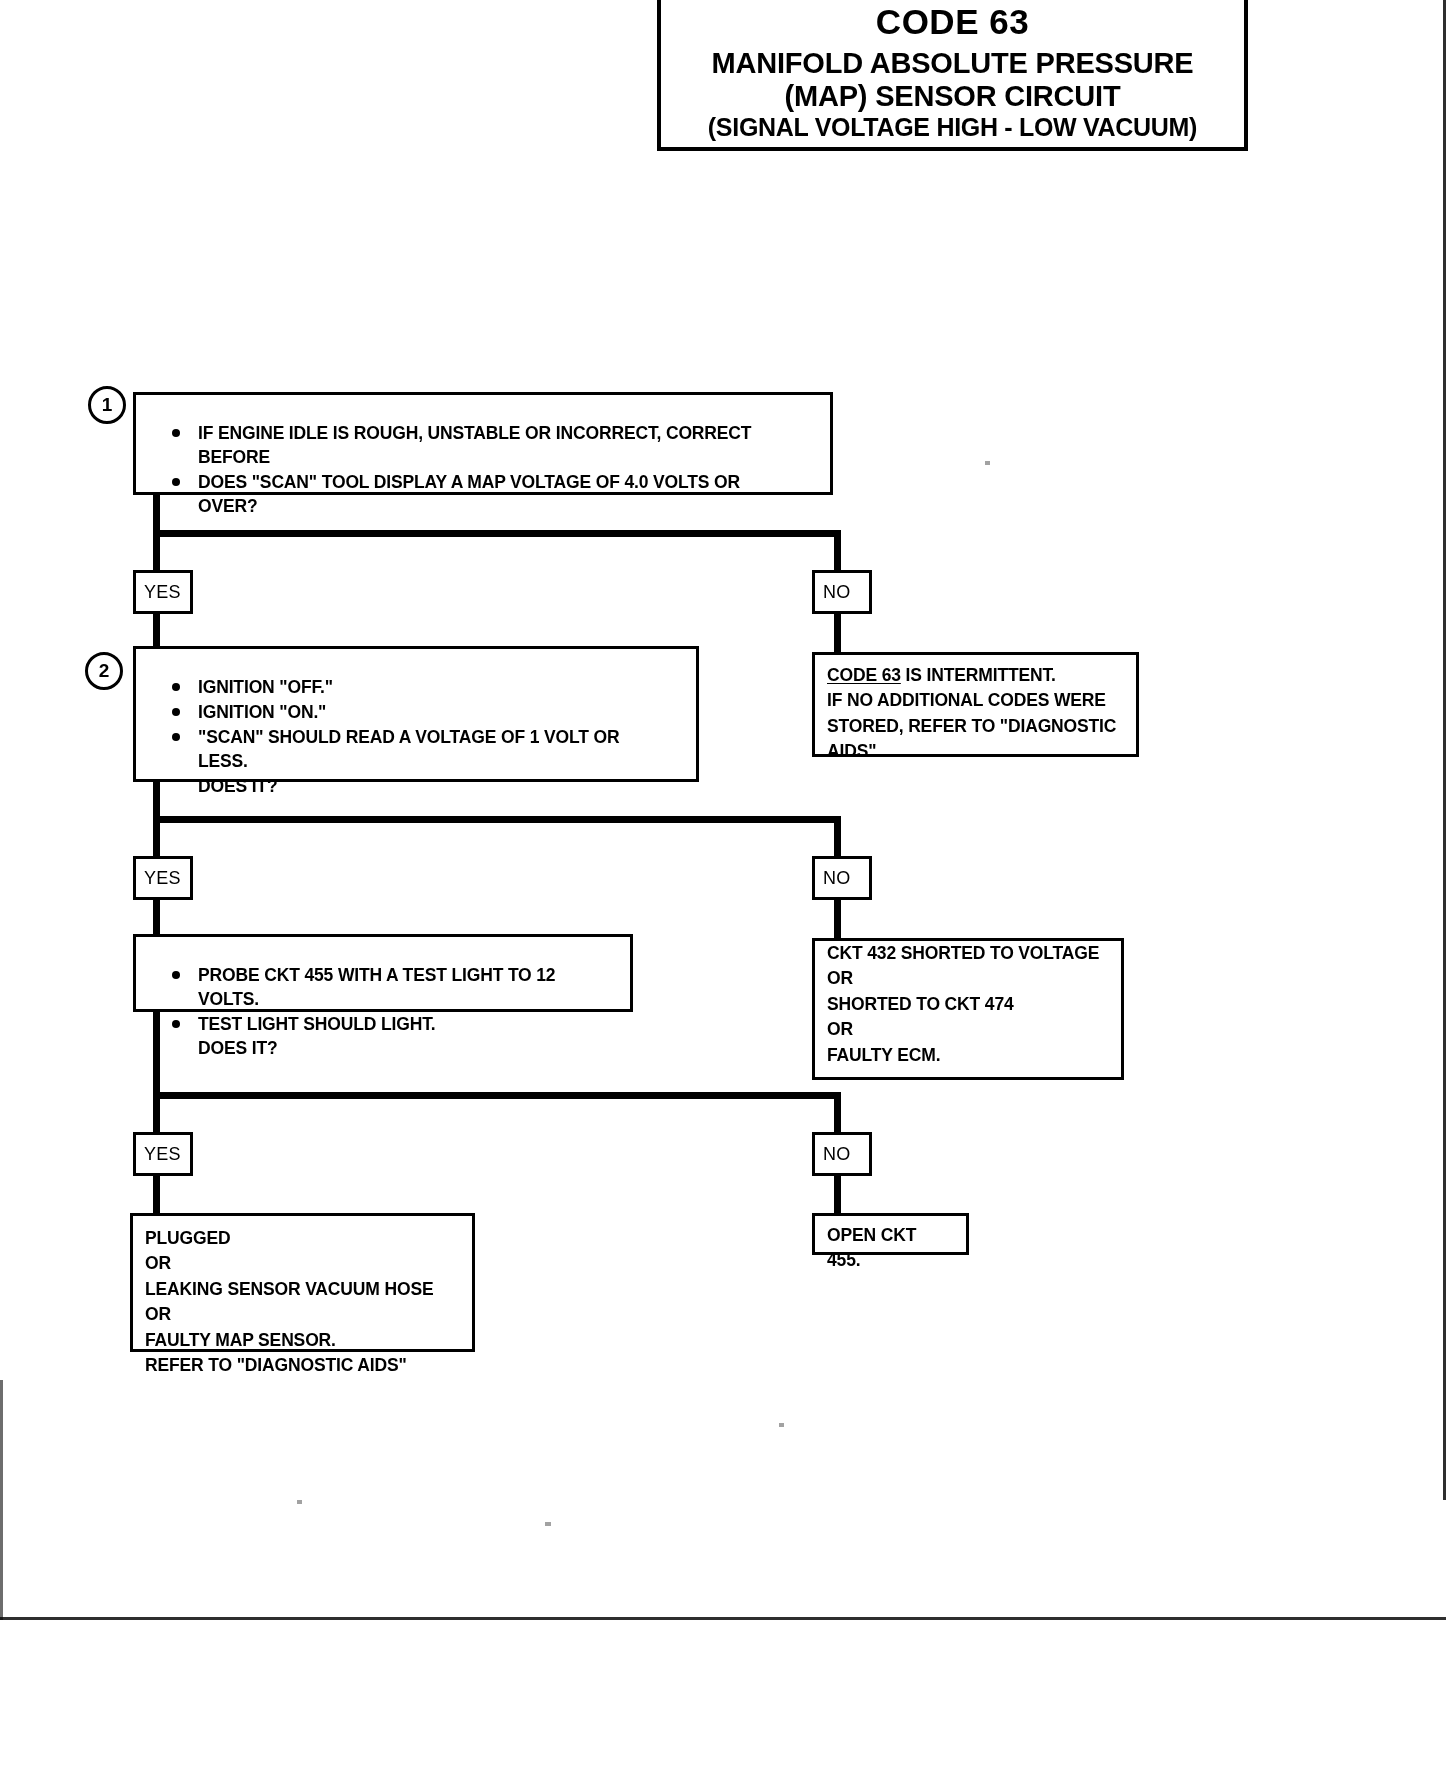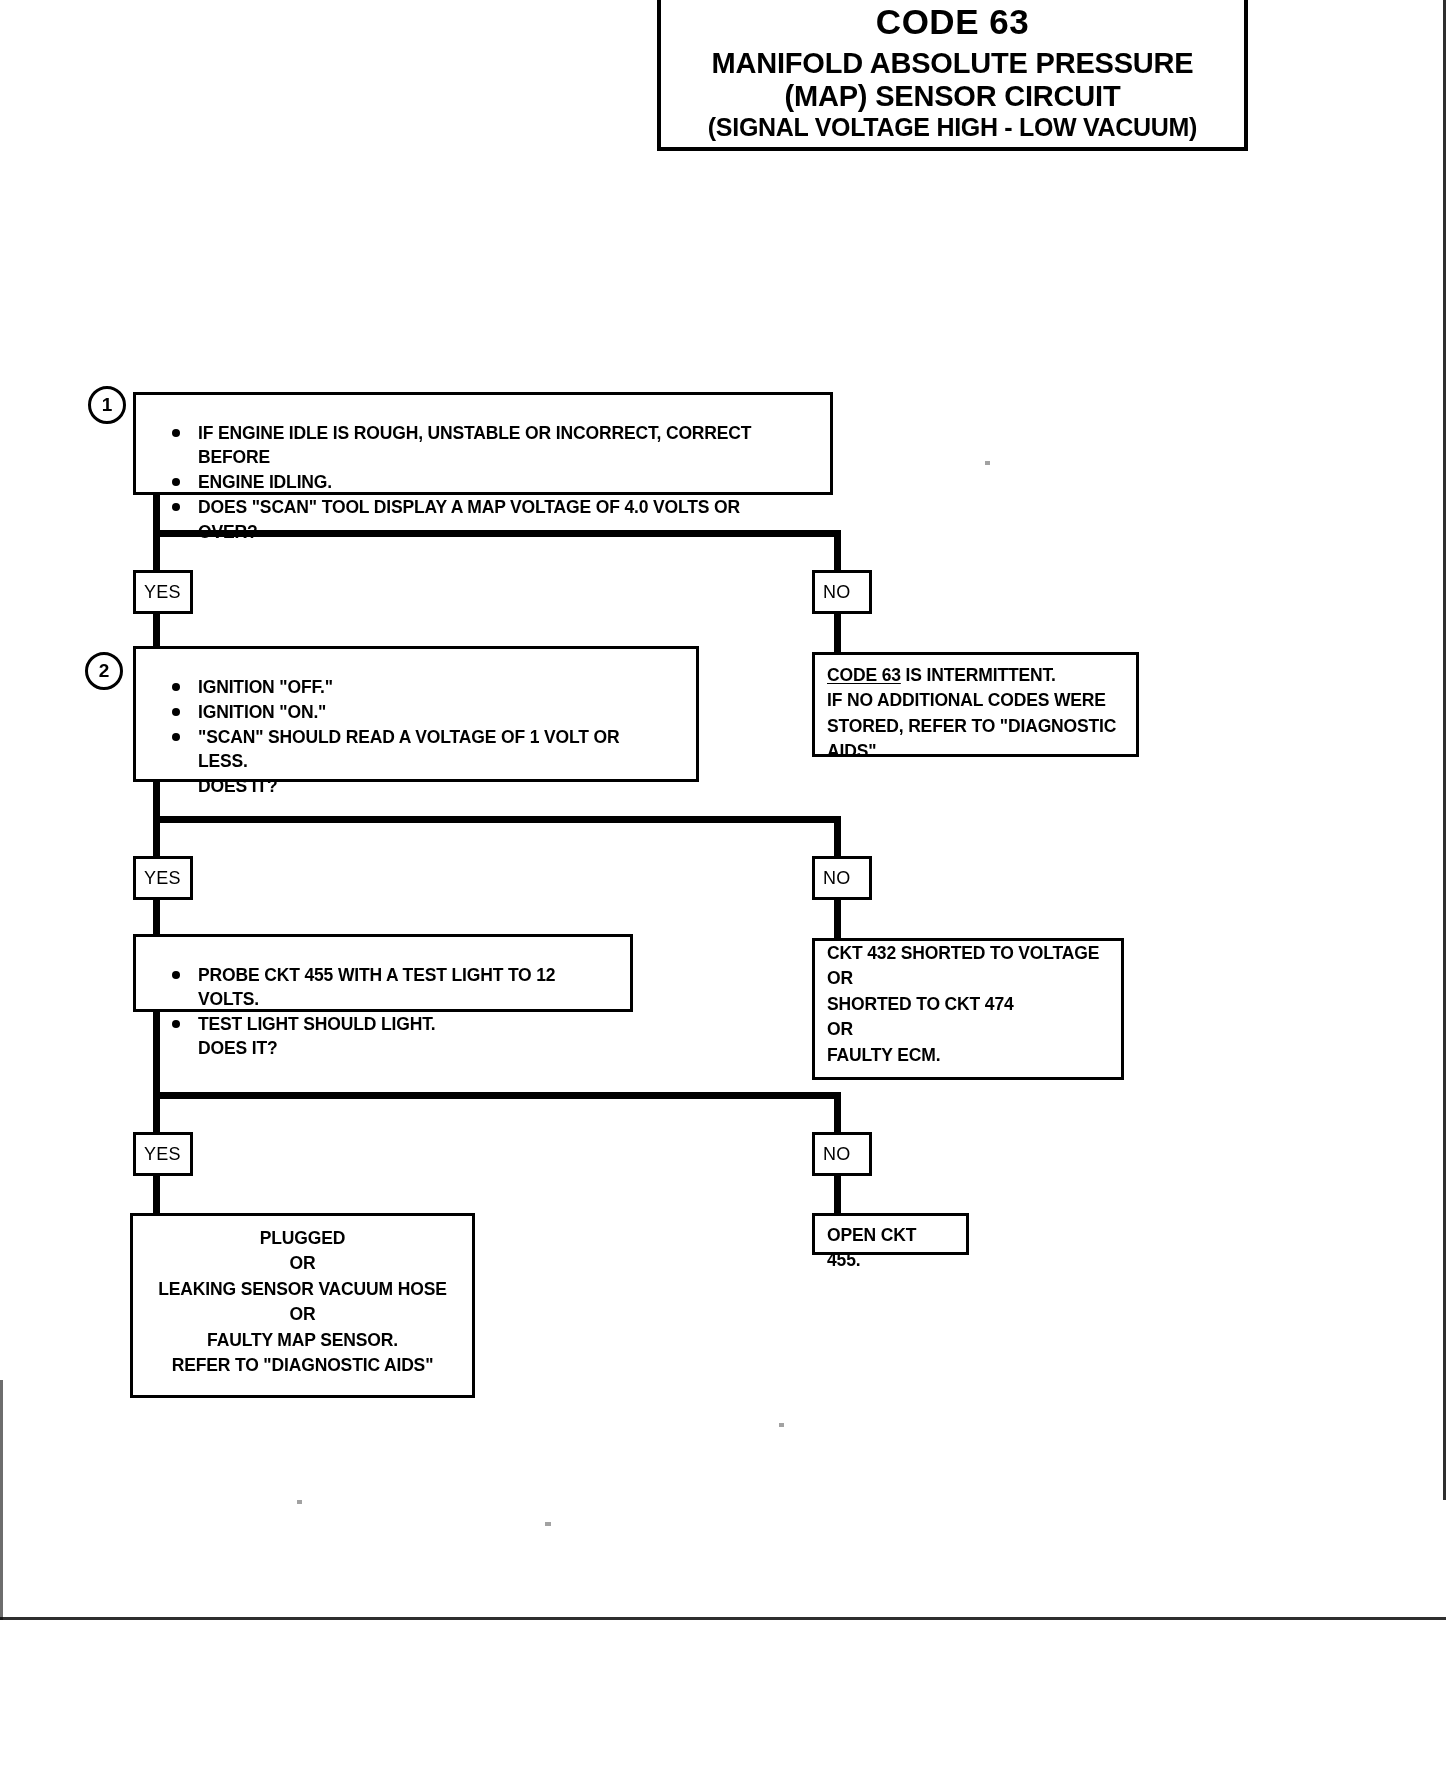--- a/index.html
+++ b/index.html
@@ -231,24 +231,20 @@
 <div class="step-circle" style="left:88px; top:386px;">1</div>
 
 <div class="box" style="left:133px; top:392px; width:700px; height:103px;">
   <ul>
     <li>
       <span class="bullet"></span>
       <span>IF ENGINE IDLE IS ROUGH, UNSTABLE OR INCORRECT, CORRECT BEFORE</span>
     </li>
     <li>
       <span class="bullet"></span>
-      <span>ENGINE IDLING.</span>
-    </li>
-    <li>
-      <span class="bullet"></span>
       <span>DOES "SCAN" TOOL DISPLAY A MAP VOLTAGE OF 4.0  VOLTS OR OVER?</span>
     </li>
   </ul>
 </div>
 
 <div class="tag" style="left:133px; top:570px;">
   <span>YES</span>
 </div>
 <div class="tag" style="left:812px; top:570px;">
   <span>NO</span>
@@ -312,21 +308,21 @@
   <div class="plain-line">FAULTY ECM.</div>
 </div>
 
 <div class="tag" style="left:133px; top:1132px;">
   <span>YES</span>
 </div>
 <div class="tag" style="left:812px; top:1132px;">
   <span>NO</span>
 </div>
 
-<div class="box" style="left:130px; top:1213px; width:345px; height:185px; padding-top:10px;text-align:center;">
+<div class="box" style="left:130px; top:1213px; width:345px; height:139px; padding-top:10px;">
   <div class="plain-line">PLUGGED</div>
   <div class="plain-line">OR</div>
   <div class="plain-line">LEAKING SENSOR VACUUM HOSE</div>
   <div class="plain-line">OR</div>
   <div class="plain-line">FAULTY MAP SENSOR.</div>
   <div class="plain-line">REFER TO "DIAGNOSTIC AIDS"</div>
 </div>
 
 <div class="box" style="left:812px; top:1213px; width:157px; height:42px; padding-top:7px;">
   <div class="plain-line">OPEN CKT 455.</div>

